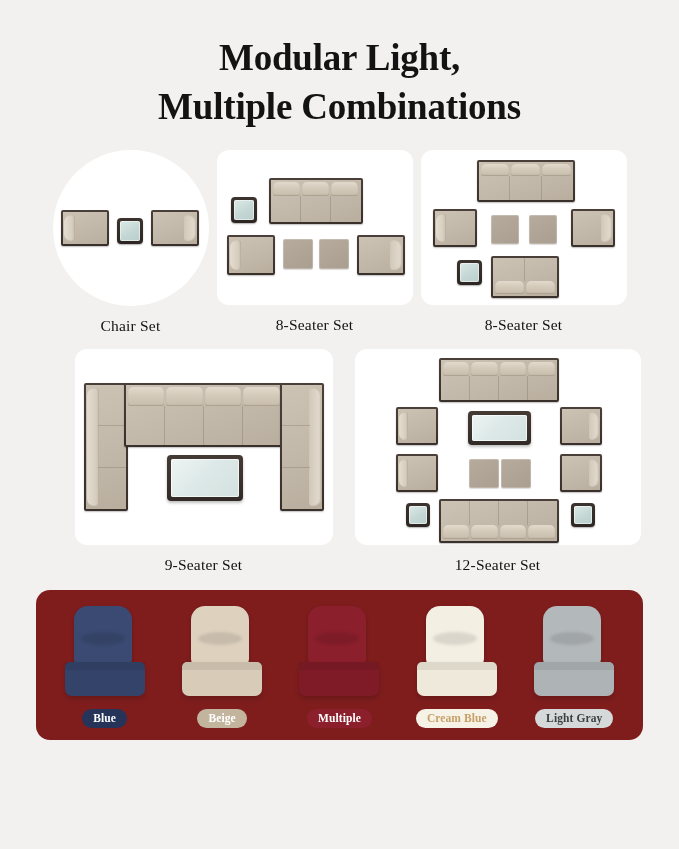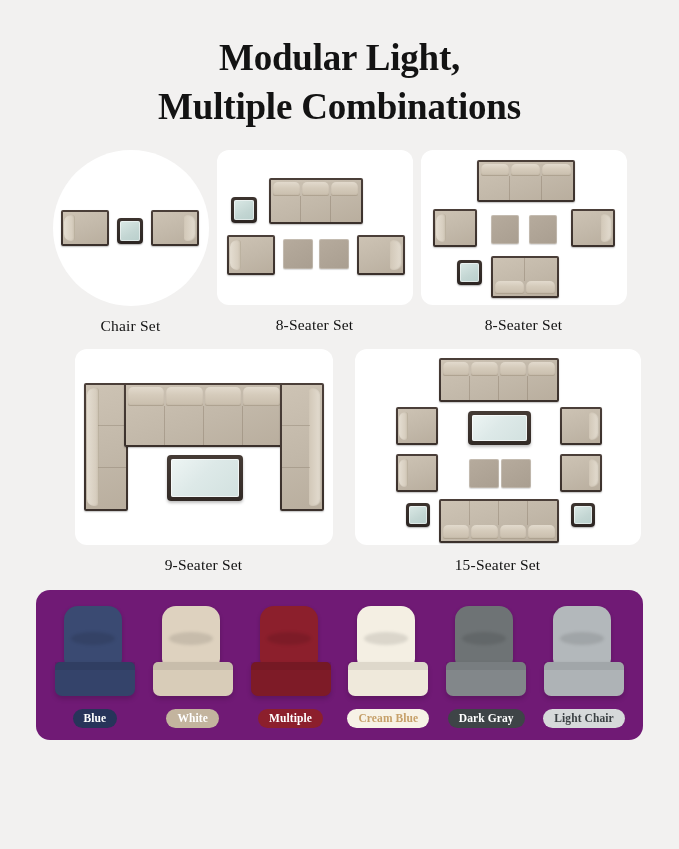--- a/index.html
+++ b/index.html
@@ -133,21 +133,21 @@
   .coffee > span {
     display: block; width: 100%; height: 100%;
     background: linear-gradient(135deg, #eef5f4 0%, #dde9e8 45%, #d2e1df 100%);
     border-radius: 2px;
     box-shadow: inset 0 0 0 1px rgba(255,255,255,.65);
   }
 
   
   .swatch-panel {
     margin: 16px 36px 0 36px;
-    background: #701a75;
+    background: #7f1d1d;
     border-radius: 14px;
     padding: 16px 10px 12px 10px;
     display: flex;
     justify-content: space-around;
     align-items: flex-end;
   }
   .swatch { width: 96px; display: flex; flex-direction: column; align-items: center; }
 
   .cushion-set {
     width: 84px; height: 96px;
@@ -427,66 +427,59 @@
             <div class="seatsplit" style="top:0; bottom:40%;">
                 <i></i>
                 <i></i>
                 <i></i>
                 <i></i>
               </div>
           </div>
         </div>
       </div>
     </div>
-    <div class="caption">15-Seater Set</div>
+    <div class="caption">12-Seater Set</div>
   </div>
 </div>
 
 <div class="swatch-panel">
 
   <div class="swatch">
     <div class="cushion-set">
       <div class="back-c" style="background:#3a4a72;"></div>
       <div class="seat-c" style="background:#34436a;"></div>
     </div>
     <div class="badge" style="background:#27345a; color:#ffffff;">Blue</div>
   </div>
 
   <div class="swatch">
     <div class="cushion-set">
       <div class="back-c" style="background:#ded2bf;"></div>
       <div class="seat-c" style="background:#d8ccb8;"></div>
     </div>
-    <div class="badge" style="background:#c3b49e; color:#ffffff;">White</div>
+    <div class="badge" style="background:#c3b49e; color:#ffffff;">Beige</div>
   </div>
 
   <div class="swatch">
     <div class="cushion-set">
       <div class="back-c" style="background:#8c1f2c;"></div>
       <div class="seat-c" style="background:#7e1b27;"></div>
     </div>
     <div class="badge" style="background:#8c1f2c; color:#ffffff;">Multiple</div>
   </div>
 
   <div class="swatch">
     <div class="cushion-set">
       <div class="back-c" style="background:#f4efe3;"></div>
       <div class="seat-c" style="background:#efe9db;"></div>
     </div>
     <div class="badge" style="background:#f7f2e6; color:#c6a06a;">Cream Blue</div>
   </div>
 
-  <div class="swatch">
-    <div class="cushion-set">
-      <div class="back-c" style="background:#6e7375;"></div>
-      <div class="seat-c" style="background:#82878a;"></div>
-    </div>
-    <div class="badge" style="background:#3e4447; color:#ffffff;">Dark Gray</div>
-  </div>
 
   <div class="swatch">
     <div class="cushion-set">
       <div class="back-c" style="background:#b3b8bb;"></div>
       <div class="seat-c" style="background:#aeb3b6;"></div>
     </div>
-    <div class="badge" style="background:#d6d9da; color:#3b4043;">Light Chair</div>
+    <div class="badge" style="background:#d6d9da; color:#3b4043;">Light Gray</div>
   </div>
 </div>
 
 </body></html>

